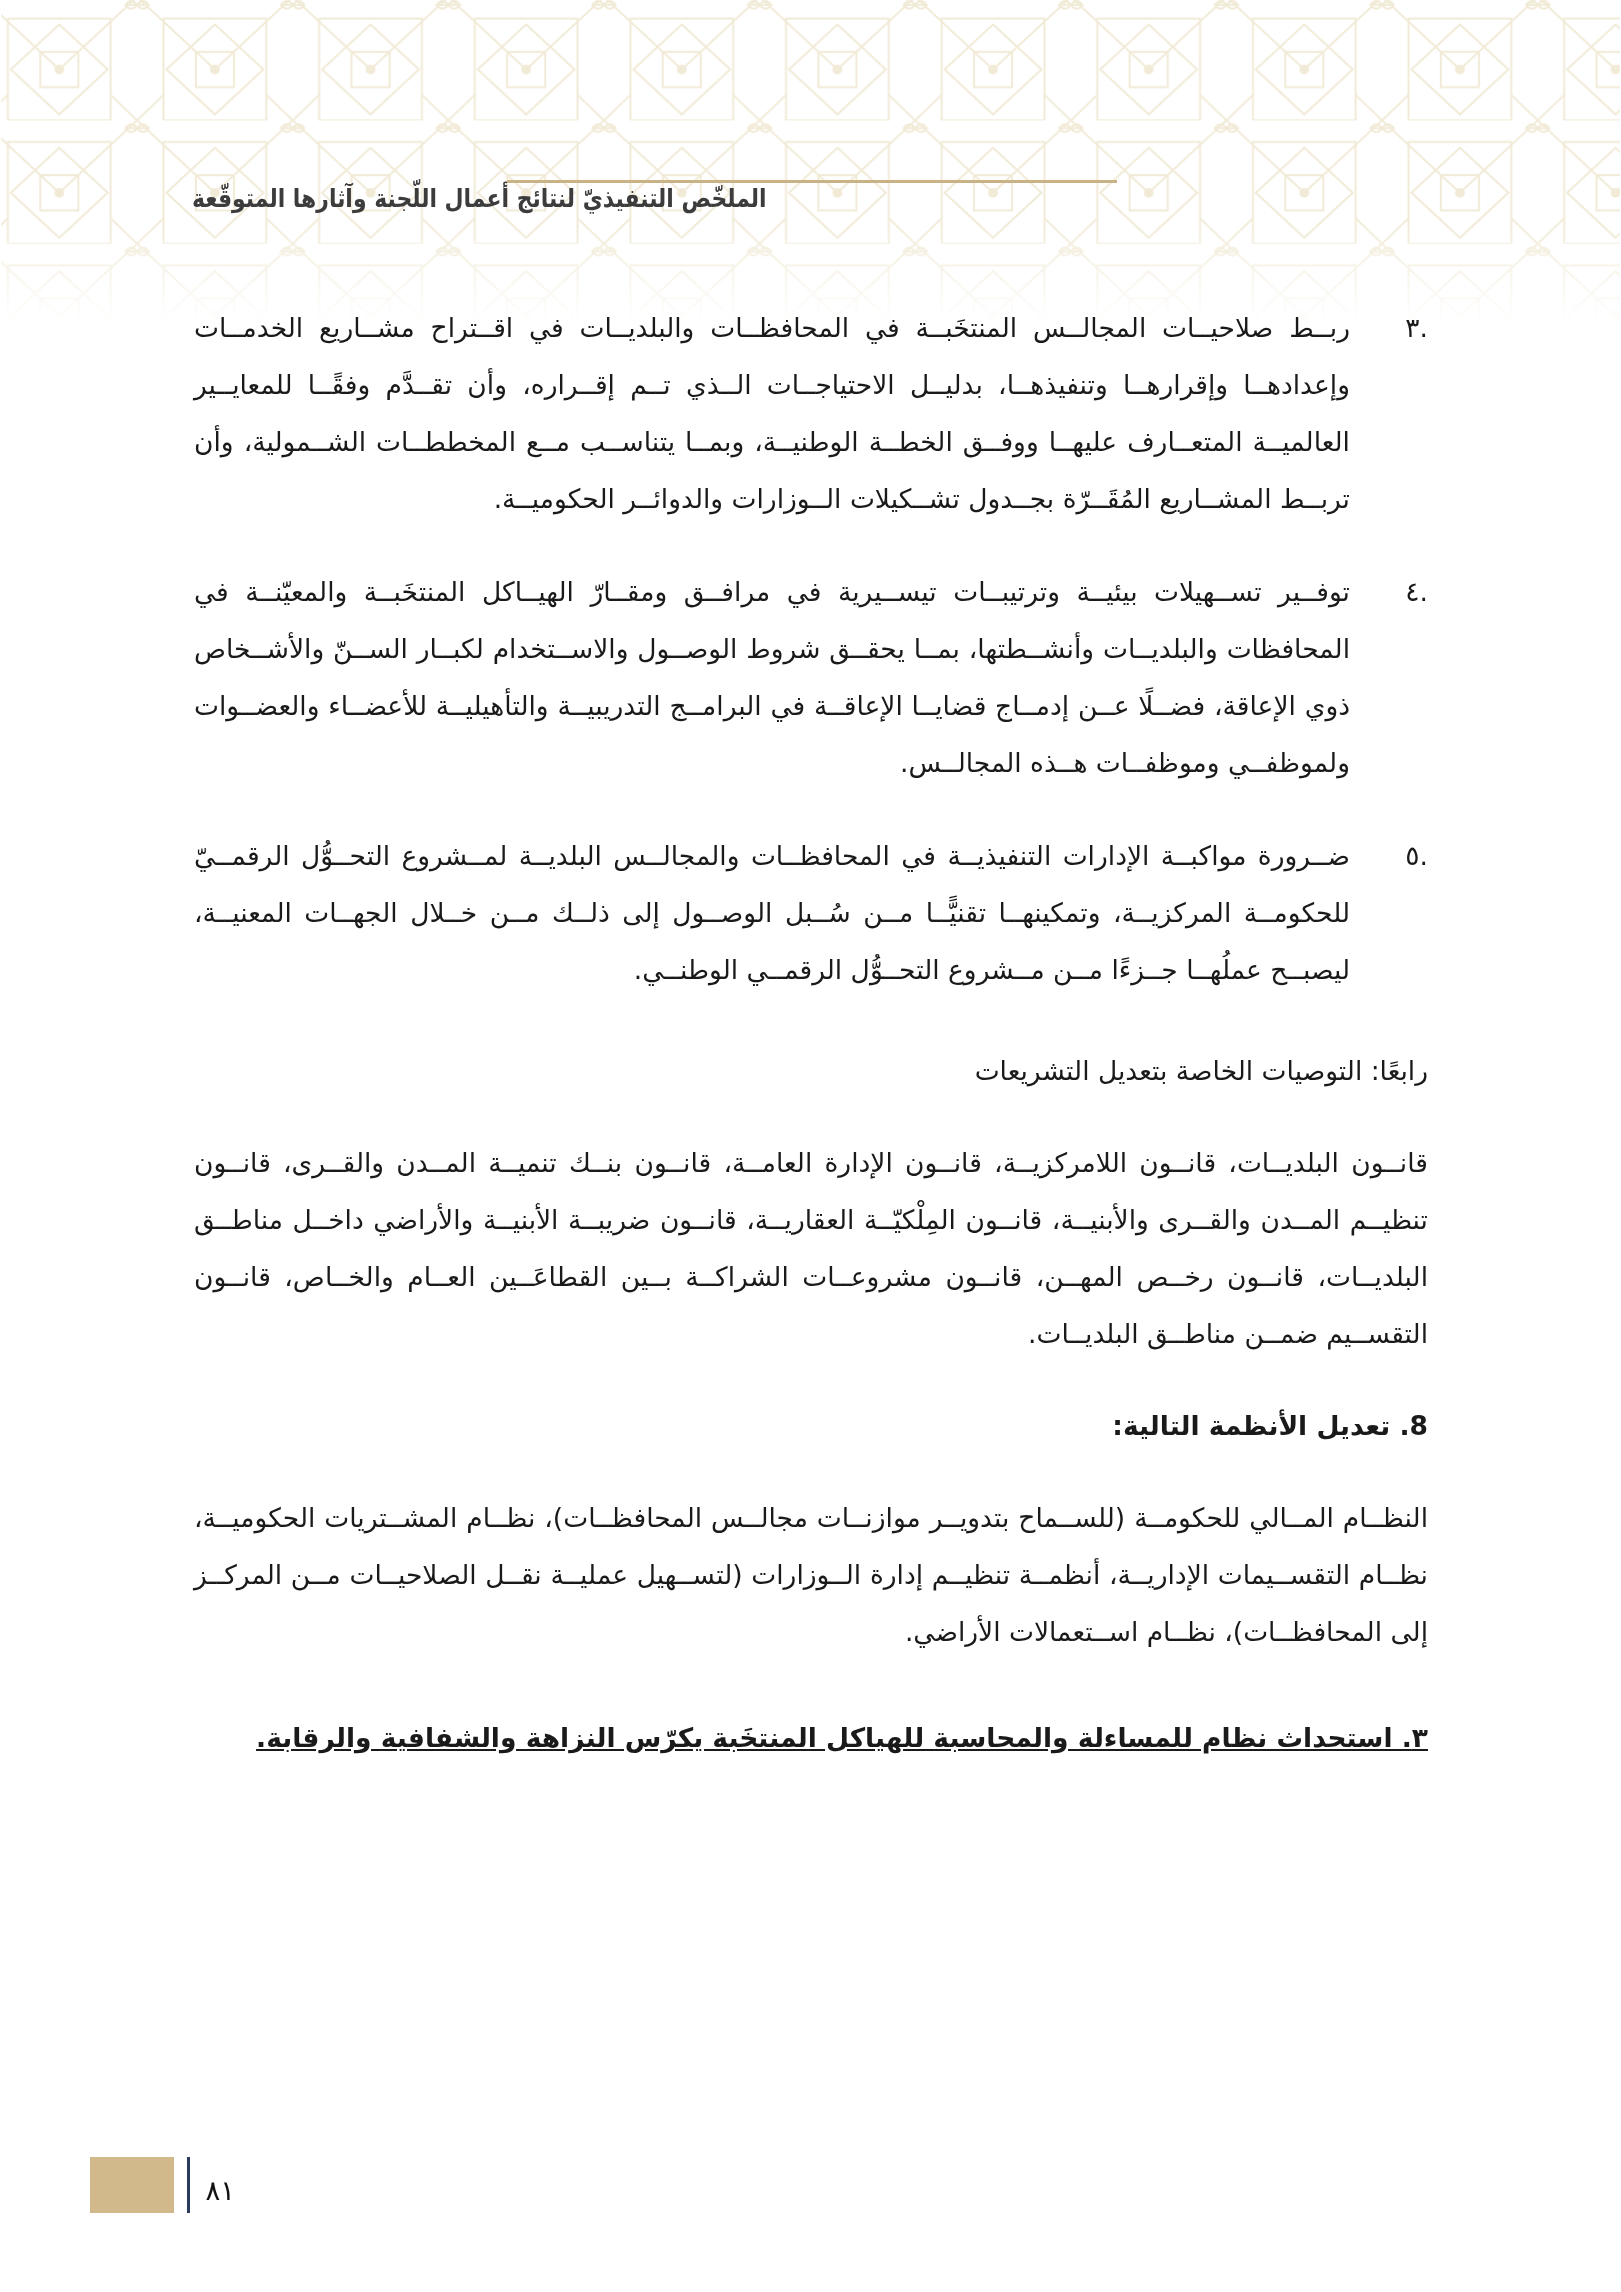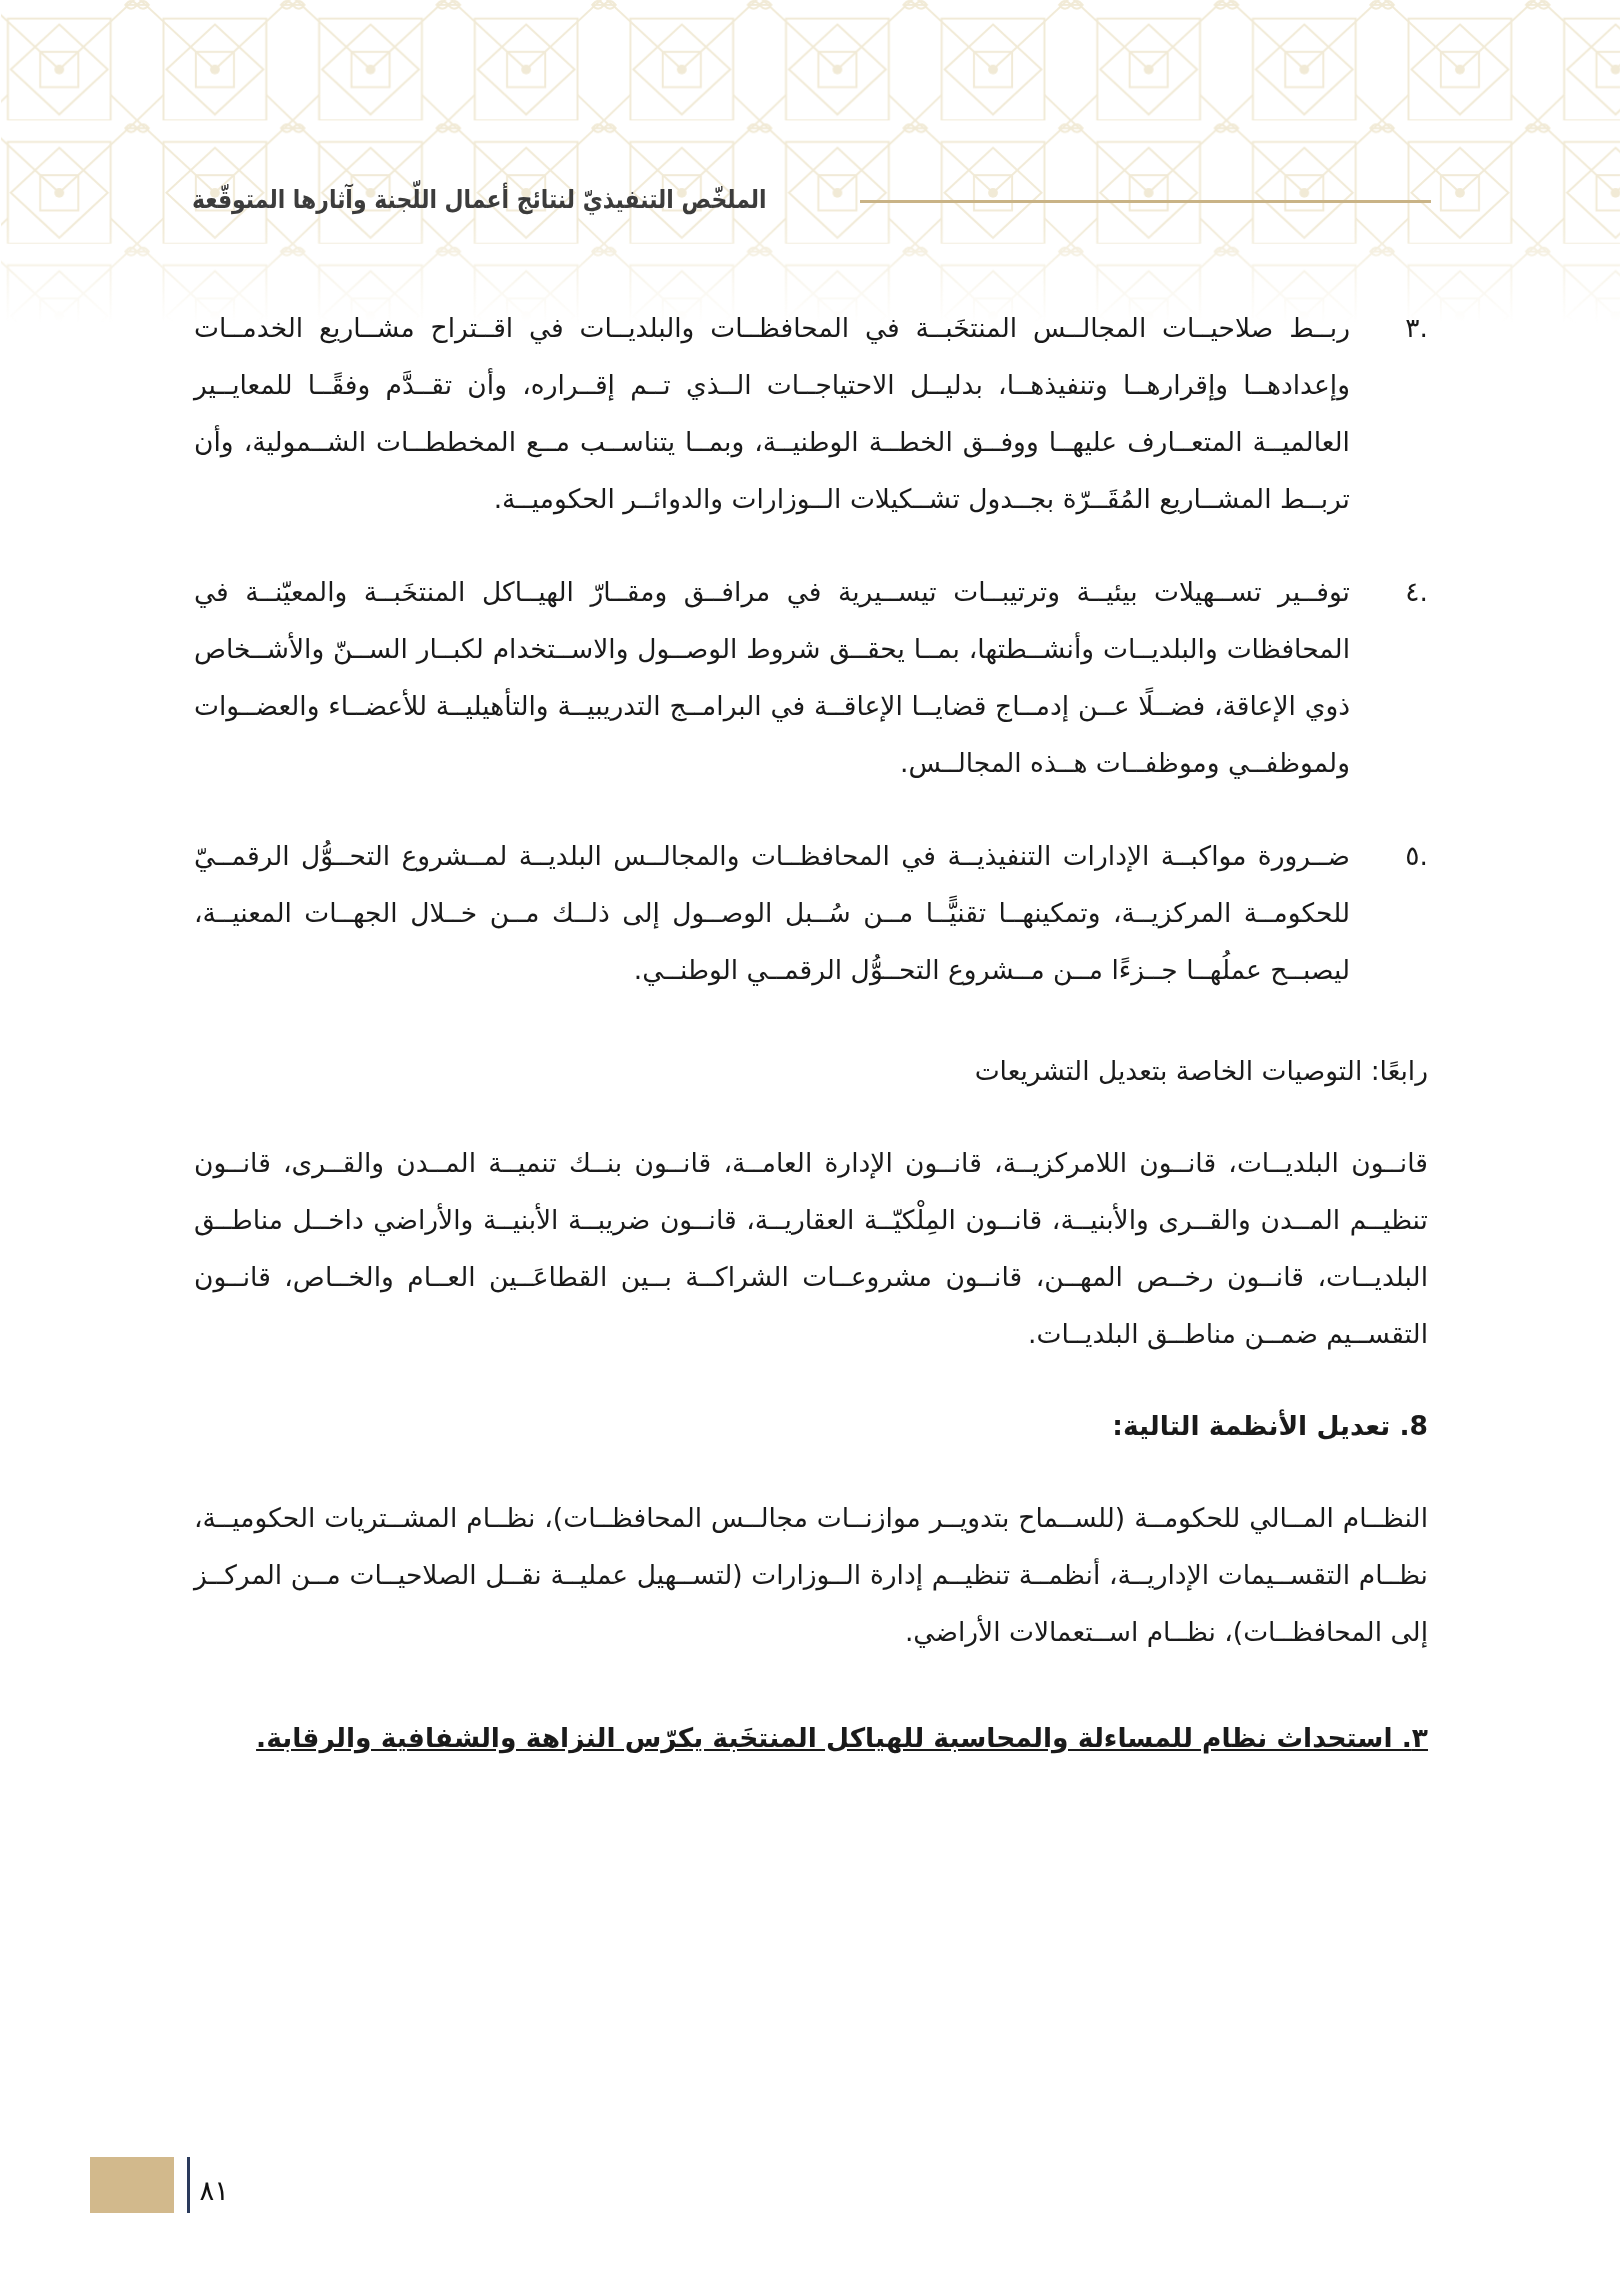--- a/index.html
+++ b/index.html
@@ -27,21 +27,21 @@
     }
     .pattern-band svg { display: block; }
 
     .running-header {
       position: absolute;
       top: 174px;
       left: 192px;
       width: 1239px;
       height: 49px;
       display: flex;
-      flex-direction: row;
+      flex-direction: column;
       align-items: center;
       direction: rtl;
     }
     .running-header .title {
       font-family: "DejaVu Sans", sans-serif;
       font-weight: bold;
       font-size: 25.5px;
       color: #3c3c3c;
       white-space: nowrap;
       letter-spacing: -0.5px;
@@ -124,21 +124,21 @@
     .footer .bar {
       width: 2.9px;
       height: 56px;
       background: #2a3a5c;
       margin-left: 12.7px;
     }
     .footer .page-no {
       font-family: "DejaVu Sans", sans-serif;
       font-size: 27.4px;
       color: #111;
-      margin-left: 10px;
+      margin-left: 16px;
       margin-top: 11.8px;
     }
   </style>
 </head>
 <body>
 
 <div class="pattern-band">
   <svg width="1621" height="323" viewBox="0 0 1654 330" xmlns="http://www.w3.org/2000/svg">
     <defs>
       <pattern id="geo" x="-20" y="-3" width="159" height="126" patternUnits="userSpaceOnUse">

